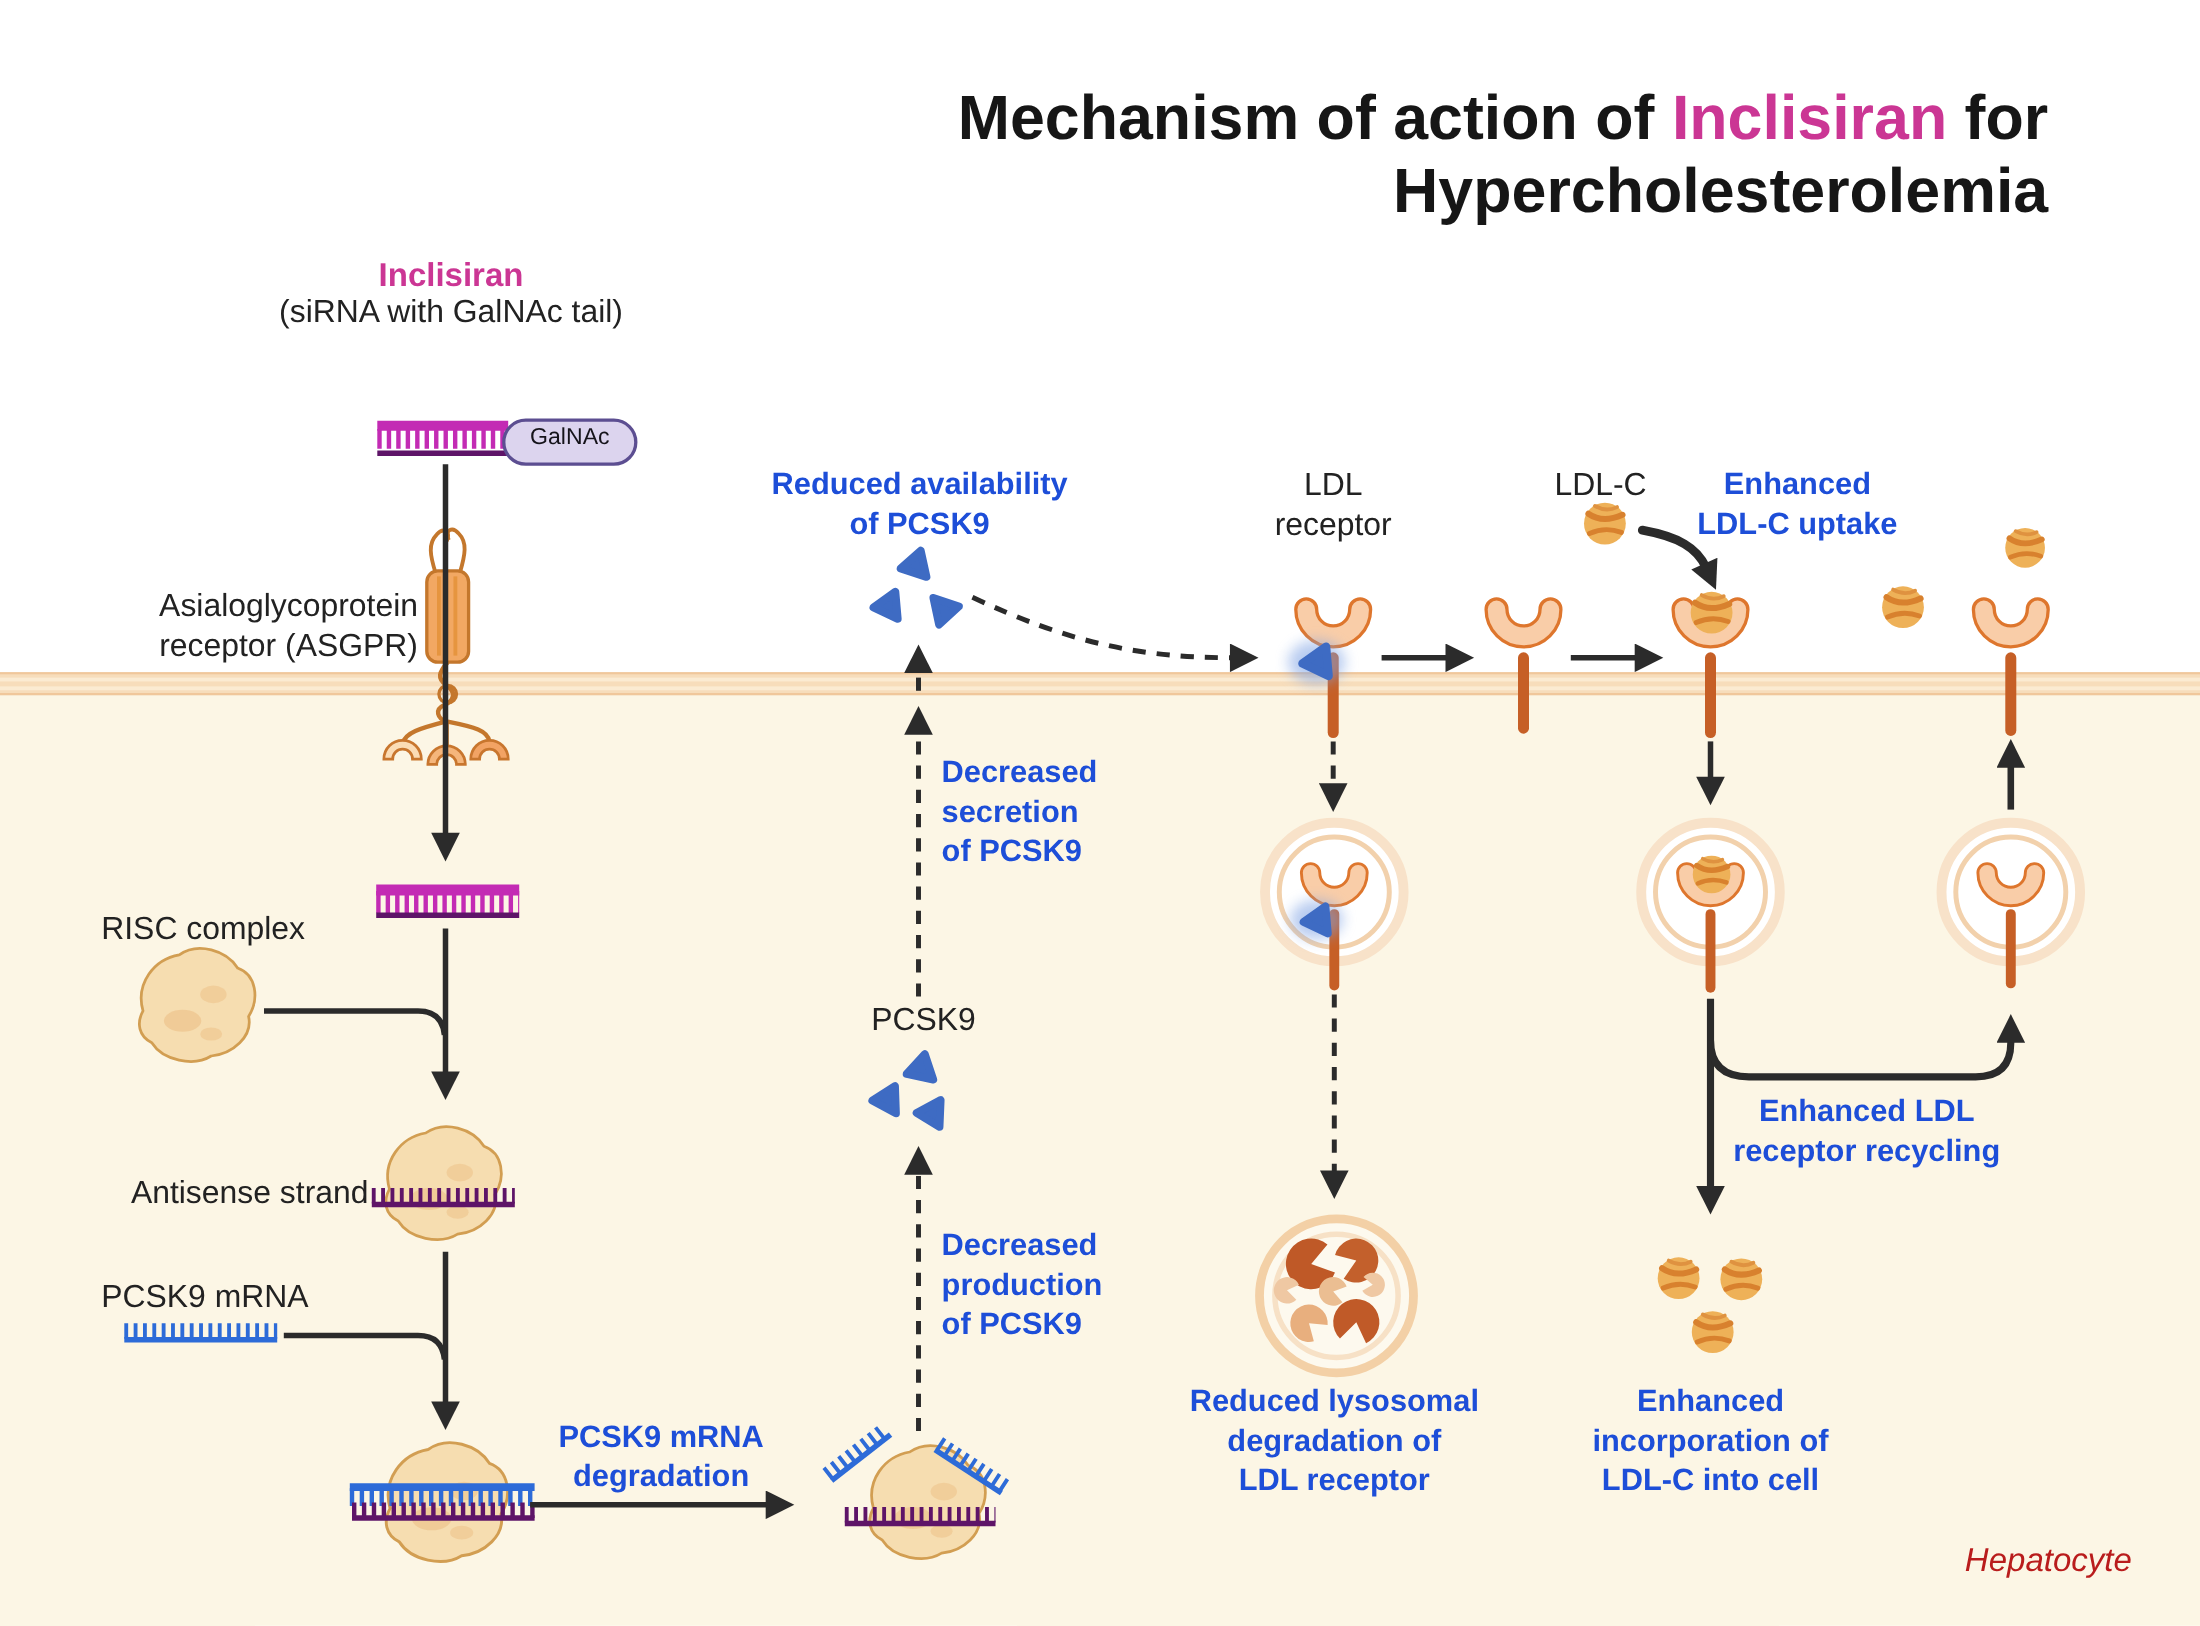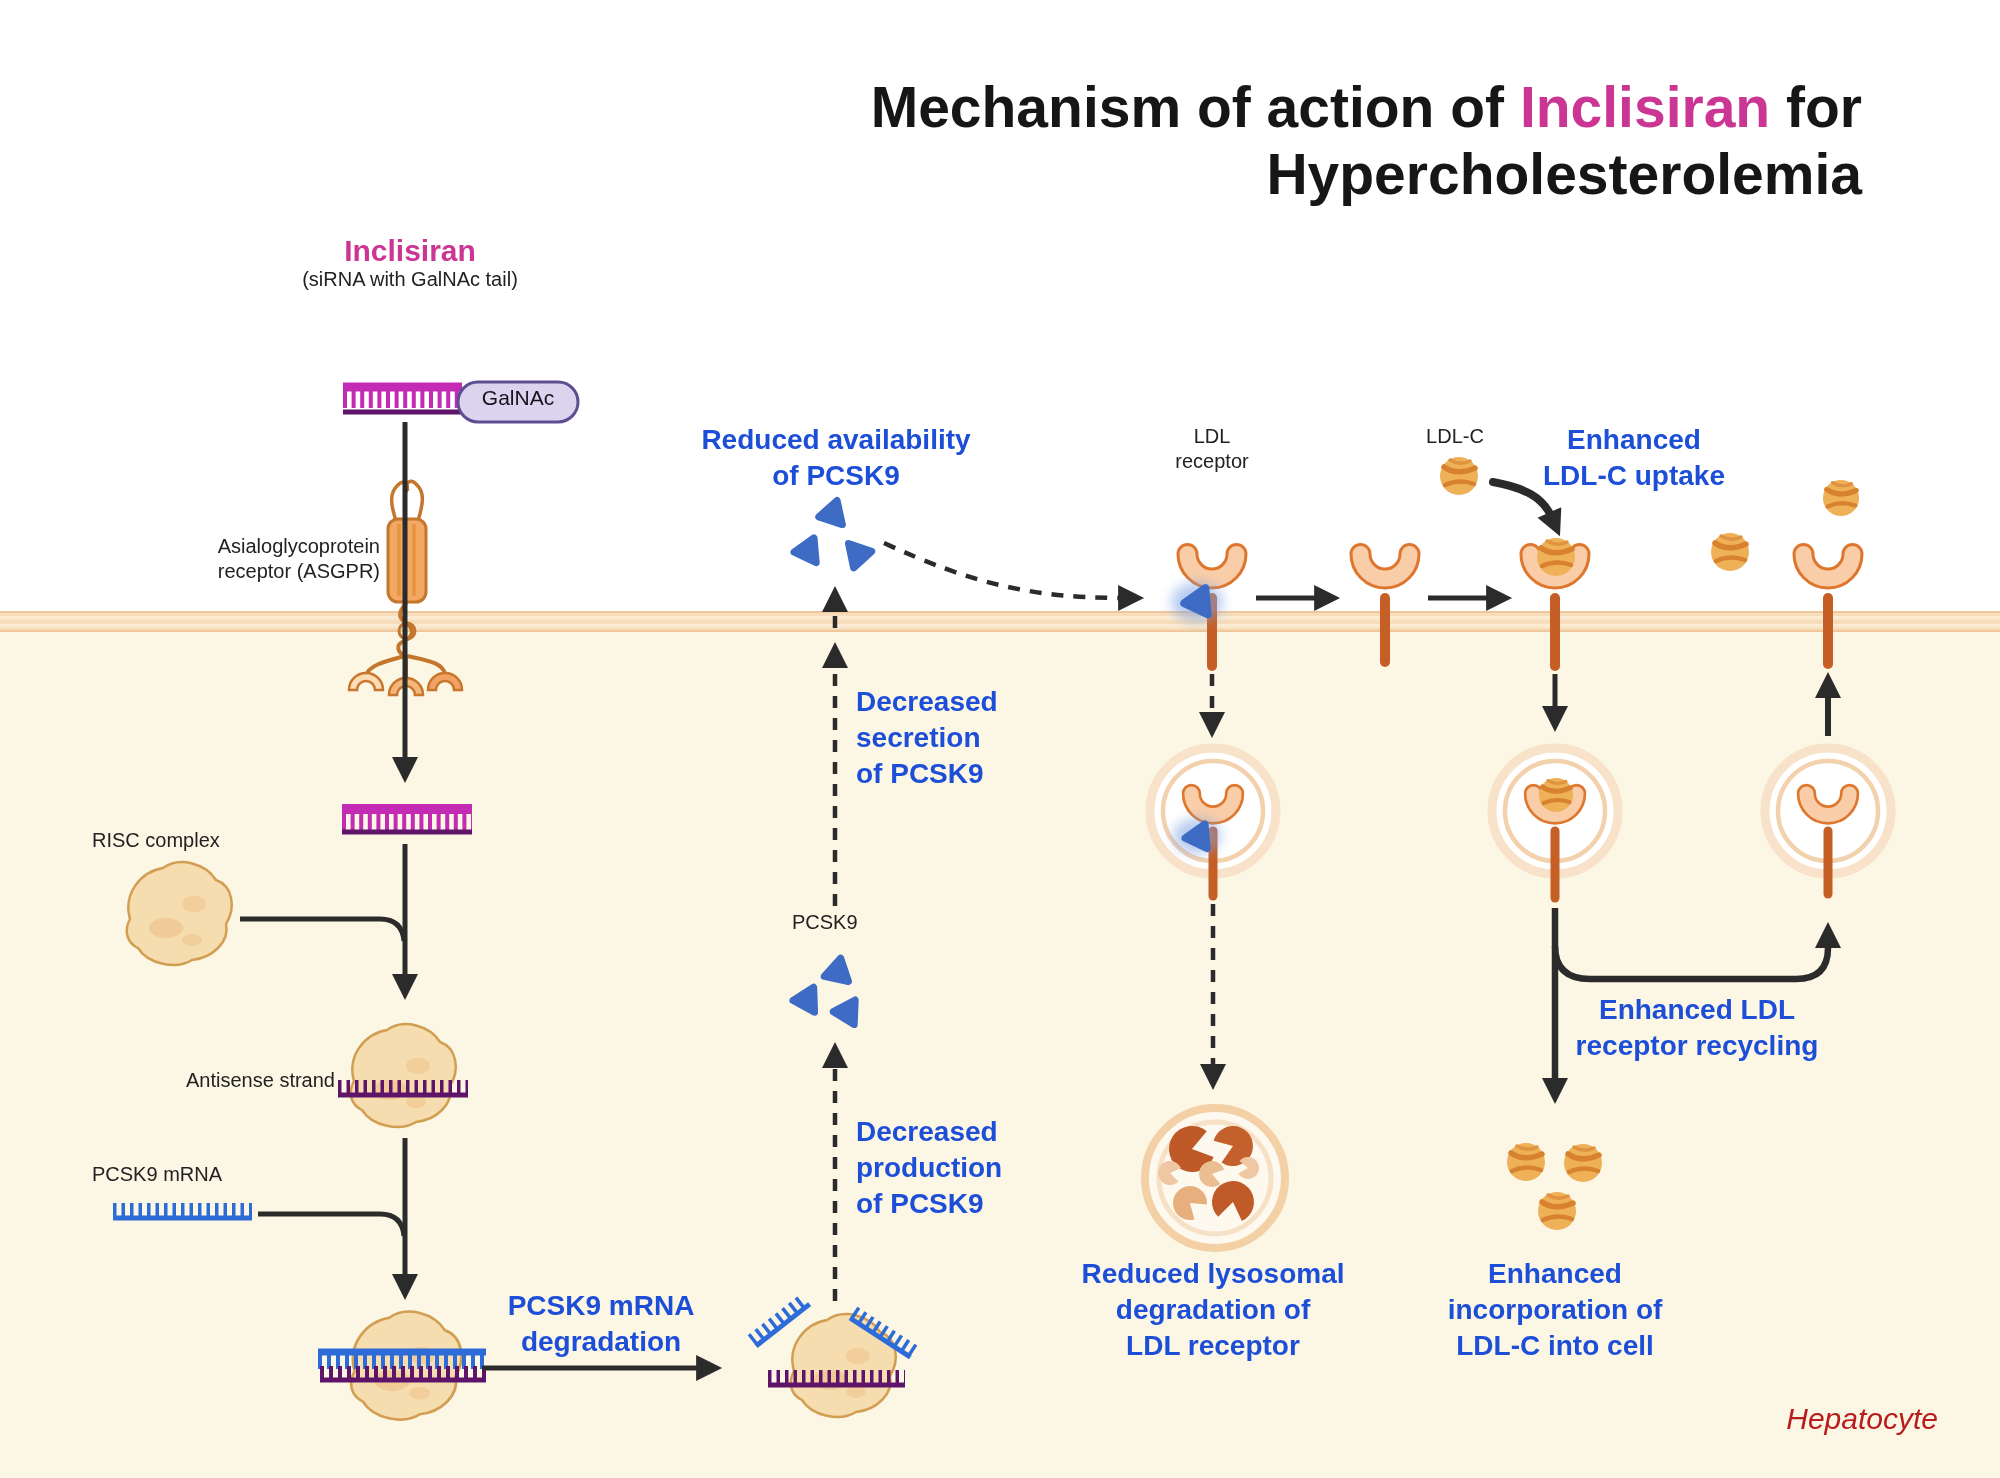--- a/index.html
+++ b/index.html
@@ -1,20 +1,20 @@
 <!DOCTYPE html>
 <html><head>
 <meta charset="utf-8">
 <style>
   html,body{margin:0;padding:0;}
   body{width:2000px;height:1478px;position:relative;background:#ffffff;
        font-family:"Liberation Sans",sans-serif;overflow:hidden;}
   .stage{position:absolute;left:0;top:16px;width:2000px;height:1478px;}
   svg.art{position:absolute;left:0;top:0;}
-  .lbl{position:absolute;font-size:20px;color:#222222;line-height:1.24;white-space:pre-line;}
+  .lbl{position:absolute;font-size:29px;color:#222222;line-height:1.24;white-space:pre-line;}
   .b{font-weight:700;color:#1d4ed8;font-size:28px;line-height:1.28;}
   .cx{transform:translateX(-50%);text-align:center;}
   .ra{text-align:right;}
   .pink{color:#CB3694;font-weight:700;}
   .title{position:absolute;top:58px;right:138px;text-align:right;font-weight:700;
          font-size:57px;line-height:1.18;color:#161616;white-space:pre;}
   .title .hl{color:#CB3694;}
   .galnac-txt{position:absolute;left:518px;top:370px;transform:translateX(-50%);
               font-size:21px;color:#15131a;}
   .hep{position:absolute;right:62px;top:1386px;font-size:30px;font-style:italic;color:#b91c1c;}

